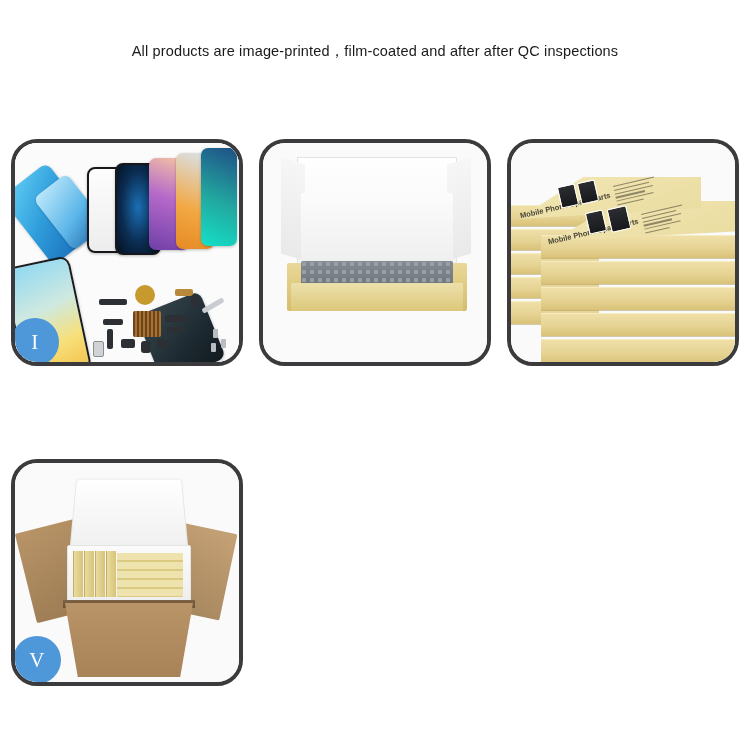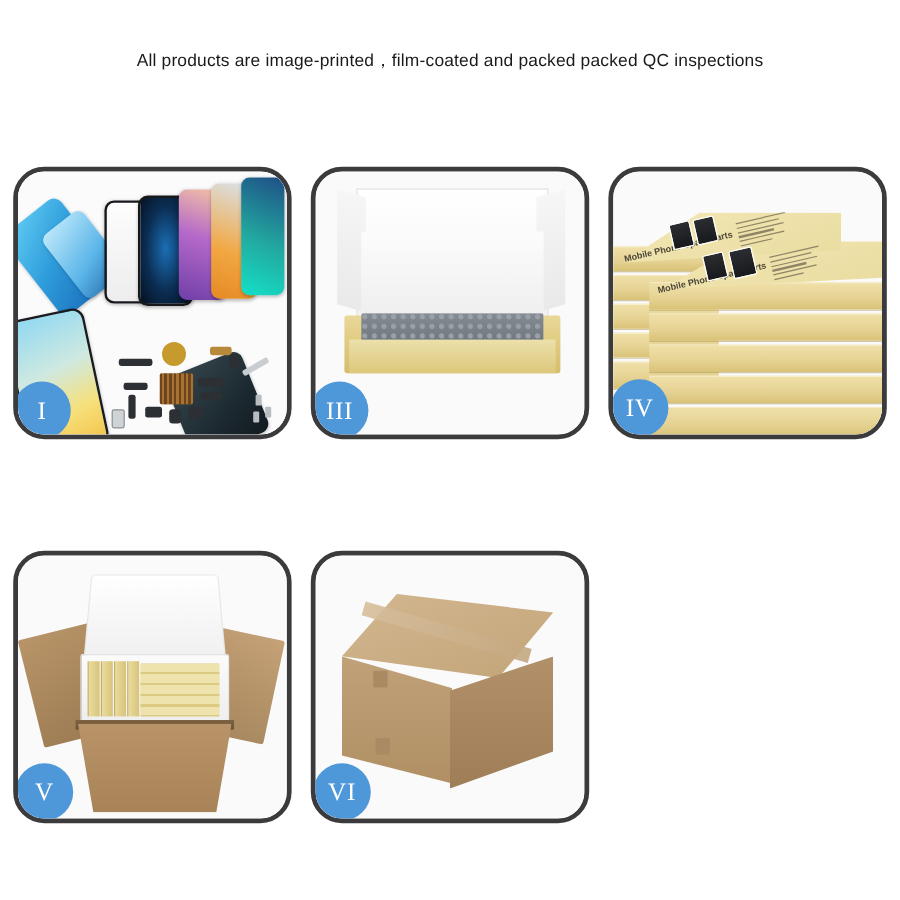--- a/index.html
+++ b/index.html
@@ -318,21 +318,21 @@
     position:absolute; left:50px; top:152px; width:12px; height:14px;
     background:#a98a62; border-radius:1px;
   }
 </style>
 </head>
 <body>
 
 <div class="page">
 
   <div class="header">
-    <div class="subtitle">All products are image-printed，film-coated and packed packed QC inspections</div>
+    <div class="subtitle">All products are image-printed，film-coated and after after QC inspections</div>
   </div>
 
   <div class="grid">
 
     <div class="panel">
       <div class="stage">
         <div class="p1-bg"></div>
         <div class="ph ph-blue-film"></div>
         <div class="ph ph-blue-film2"></div>
         <div class="ph ph-black1"></div>
@@ -370,21 +370,20 @@
     <div class="panel">
       <div class="stage">
         <div class="box3-lid"></div>
         <div class="box3-lid-flapL"></div>
         <div class="box3-lid-flapR"></div>
         <div class="box3-foamback"></div>
         <div class="box3-tray"></div>
         <div class="box3-grayfoam"></div>
         <div class="box3-tray-front"></div>
       </div>
-      <div class="badge">III</div>
     </div>
 
     <div class="panel">
       <div class="stage">
         <div class="stack">
 
           <div class="gbox" style="left:-4px;top:62px;width:92px;height:20px;"></div>
           <div class="gbox" style="left:-4px;top:86px;width:92px;height:20px;"></div>
           <div class="gbox" style="left:-4px;top:110px;width:92px;height:20px;"></div>
           <div class="gbox" style="left:-4px;top:134px;width:92px;height:20px;"></div>
@@ -421,21 +420,20 @@
           <div class="speclines" style="left:132px;top:66px;width:42px;transform:rotate(-13deg);">
             <i style="width:100%"></i>
               <i style="width:84%"></i>
               <i style="width:92%"></i>
             <i style="width:70%"></i>
               <i style="width:88%"></i>
               <i style="width:60%"></i>
           </div>
         </div>
       </div>
-      <div class="badge r2">IV</div>
     </div>
 
     <div class="panel">
       <div class="stage">
         <div class="v-flapL"></div>
         <div class="v-flapR"></div>
         <div class="v-foamlid"></div>
         <div class="v-foambox"></div>
         <div class="v-golds">
           <div class="v-gold" style="left:0px;"></div>
@@ -443,26 +441,15 @@
           <div class="v-gold" style="left:22px;"></div>
           <div class="v-gold" style="left:33px;"></div>
           <div class="v-goldflat"></div>
         </div>
         <div class="v-rim"></div>
         <div class="v-body"></div>
       </div>
       <div class="badge r2">V</div>
     </div>
 
-    <div class="panel">
-      <div class="stage">
-        <div class="vi-top"></div>
-        <div class="vi-tape"></div>
-        <div class="vi-left"></div>
-        <div class="vi-right"></div>
-        <div class="vi-seamL"></div>
-        <div class="vi-seamL2"></div>
-      </div>
-      <div class="badge r2">VI</div>
-    </div>
 
   </div>
 </div>
 
 </body></html>

